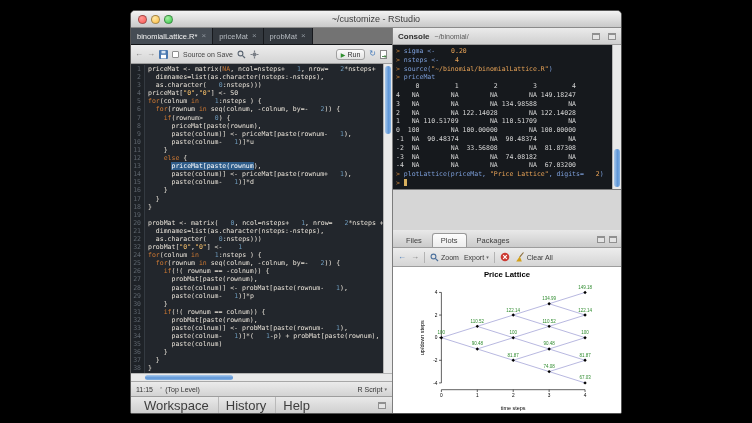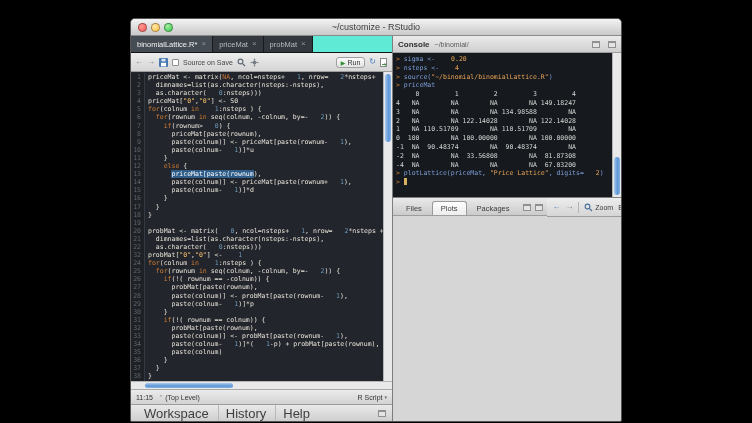--- a/index.html
+++ b/index.html
@@ -1,20 +1,20 @@
 <!DOCTYPE html>
 <html><head>
 <meta charset="utf-8">
 <style>
   * { margin:0; padding:0; box-sizing:border-box; }
   html,body { width:752px; height:423px; background:#000; overflow:hidden;
               font-family:"Liberation Sans", sans-serif; }
   .stage { position:relative; width:752px; height:423px; background:#000; }
 
-  .window { position:absolute; left:130px; top:18px; width:492px; height:404px;
+  .window { position:absolute; left:130px; top:10px; width:492px; height:404px;
             background:#d6d6d6; border:1px solid #555; border-radius:5px 5px 2px 2px;
             overflow:hidden; display:flex; flex-direction:column;
             box-shadow:0 8px 22px rgba(0,0,0,.9); }
 
   
   .titlebar { height:17px; background:linear-gradient(#f3f3f3,#c9c9c9);
               border-bottom:1px solid #8a8a8a; position:relative;
               display:flex; align-items:center; justify-content:center; flex:0 0 auto; }
   .titlebar .title { font-size:9px; color:#3c3c3c; }
   .lights { position:absolute; left:7px; top:4px; display:flex; gap:4px; }
@@ -22,21 +22,21 @@
   .light.red { background:radial-gradient(circle at 35% 30%,#ff9a96,#fc5753); }
   .light.yellow { background:radial-gradient(circle at 35% 30%,#ffe9a8,#fdbc40); }
   .light.green { background:radial-gradient(circle at 35% 30%,#a6f0a2,#33c748); }
 
   .mainrow { flex:1; display:flex; min-height:0; }
 
   
   .left-pane { width:262px; flex:0 0 262px; display:flex; flex-direction:column;
                border-right:1px solid #7d7d7d; min-height:0; }
 
-  .src-tabbar { height:17px; flex:0 0 17px; background:#5eead4; display:flex;
+  .src-tabbar { height:17px; flex:0 0 17px; background:#737373; display:flex;
                 border-bottom:1px solid #121417; }
   .src-tab { display:flex; align-items:center; gap:3px; padding:0 6px;
              font-size:7.5px; color:#b6bbc1; border-right:1px solid #17191d;
              background:#33383e; white-space:nowrap; }
   .src-tab.active { background:#454c54; color:#f2f2f2; }
   .tab-close { color:#8d949c; font-size:8px; line-height:8px; margin-left:1px; }
 
   .src-toolbar { height:19px; flex:0 0 19px; background:linear-gradient(#ededed,#d5d5d5);
                  border-bottom:1px solid #9d9d9d; display:flex; align-items:center;
                  padding:0 4px; gap:4px; font-size:7px; color:#444; }
@@ -105,21 +105,21 @@
                   font-family:"DejaVu Sans Mono", monospace; font-size:6.5px;
                   line-height:8.8px; padding:2px 0 0 3px; }
   .console-line { white-space:pre; color:#d6d6d6; }
   .console-line .prompt { color:#d98b3a; }
   .console-line.in .cmd { color:#7c9ed9; }
   .console-line.in .str { color:#e8a357; }
   .console-line.in .num { color:#e8a357; }
   .console-cursor { display:inline-block; width:3.5px; height:7px; background:#d8b05e;
                     vertical-align:-1px; }
 
-  .plots-pane { flex:1; display:flex; flex-direction:row; min-height:0; }
+  .plots-pane { flex:1; display:flex; flex-direction:column; min-height:0;margin-top:40px; }
   .plots-tabbar { height:18px; flex:0 0 18px; background:linear-gradient(#e9e9e9,#cbcbcb);
                   border-bottom:1px solid #9d9d9d; display:flex; align-items:flex-end;
                   padding:0 4px; gap:1px; }
   .p-tab { font-size:7.5px; color:#3e3e3e; padding:2px 8px 2px; border:1px solid transparent;
            border-bottom:none; border-radius:3px 3px 0 0; }
   .p-tab.active { background:linear-gradient(#fdfdfd,#ededed); border-color:#999;
                   font-weight:normal; }
   .plots-tabbar .panebtn { margin-bottom:4px; }
 
   .plots-toolbar { height:19px; flex:0 0 19px; background:linear-gradient(#ededed,#d5d5d5);
@@ -283,20 +283,21 @@
                 <div class="console-line in"><span class="prompt">&gt; </span><span class="cmd">source(<span class="str">"~/binomial/binomialLattice.R"</span>)</span></div>
                 <div class="console-line in"><span class="prompt">&gt; </span><span class="cmd">priceMat</span></div>
                 <div class="console-line output">     0         1         2         3         4</div>
                 <div class="console-line output">4   NA        NA        NA        NA 149.18247</div>
                 <div class="console-line output">3   NA        NA        NA 134.98588        NA</div>
                 <div class="console-line output">2   NA        NA 122.14028        NA 122.14028</div>
                 <div class="console-line output">1   NA 110.51709        NA 110.51709        NA</div>
                 <div class="console-line output">0  100        NA 100.00000        NA 100.00000</div>
                 <div class="console-line output">-1  NA  90.48374        NA  90.48374        NA</div>
                 <div class="console-line output">-2  NA        NA  33.56808        NA  81.87308</div>
+                <div class="console-line output">-3  NA        NA        NA  74.08182        NA</div>
                 <div class="console-line output">-4  NA        NA        NA        NA  67.03200</div>
                 <div class="console-line in"><span class="prompt">&gt; </span><span class="cmd">plotLattice(priceMat, <span class="str">"Price Lattice"</span>, digits=<span class="num">2</span>)</span></div>
                 <div class="console-line prompt"><span class="prompt">&gt; </span><span class="console-cursor"></span></div>
               </div>
           <div class="vscroll">
             <div class="vthumb console-vthumb"></div>
           </div>
         </div>
       </div>
 

